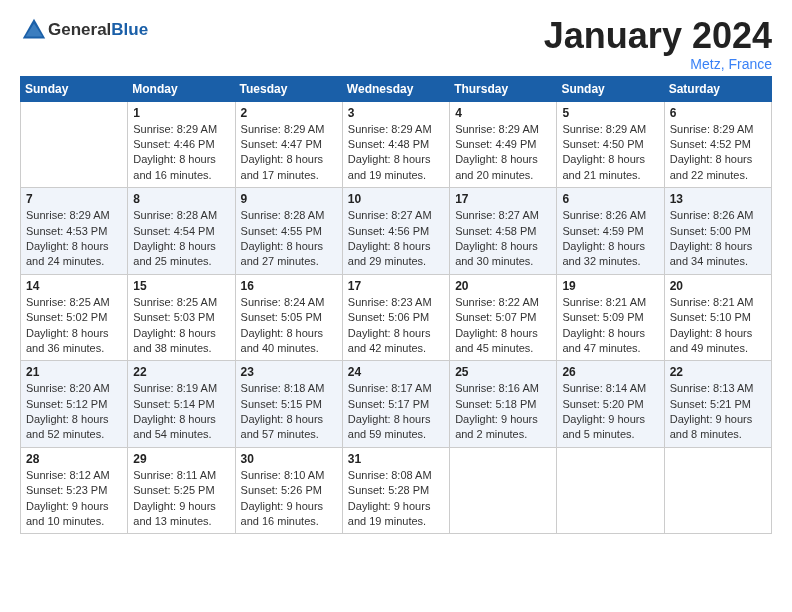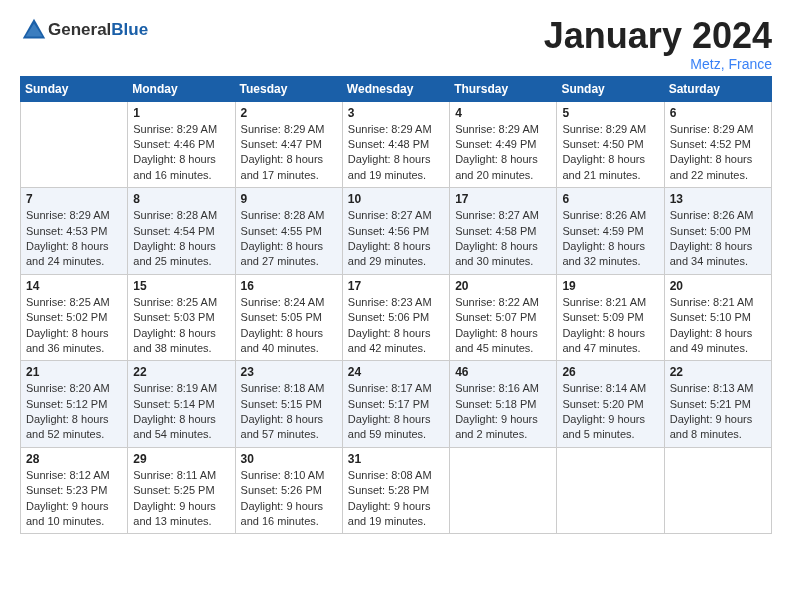--- a/index.html
+++ b/index.html
@@ -214,21 +214,21 @@
           </td>
           <td>
             <div class="day-num">23</div>
             <div class="day-info">Sunrise: 8:18 AM<br>Sunset: 5:15 PM<br>Daylight: 8 hours and 57 minutes.</div>
           </td>
           <td>
             <div class="day-num">24</div>
             <div class="day-info">Sunrise: 8:17 AM<br>Sunset: 5:17 PM<br>Daylight: 8 hours and 59 minutes.</div>
           </td>
           <td>
-            <div class="day-num">46</div>
+            <div class="day-num">25</div>
             <div class="day-info">Sunrise: 8:16 AM<br>Sunset: 5:18 PM<br>Daylight: 9 hours and 2 minutes.</div>
           </td>
           <td>
             <div class="day-num">26</div>
             <div class="day-info">Sunrise: 8:14 AM<br>Sunset: 5:20 PM<br>Daylight: 9 hours and 5 minutes.</div>
           </td>
           <td>
             <div class="day-num">22</div>
             <div class="day-info">Sunrise: 8:13 AM<br>Sunset: 5:21 PM<br>Daylight: 9 hours and 8 minutes.</div>
           </td>

